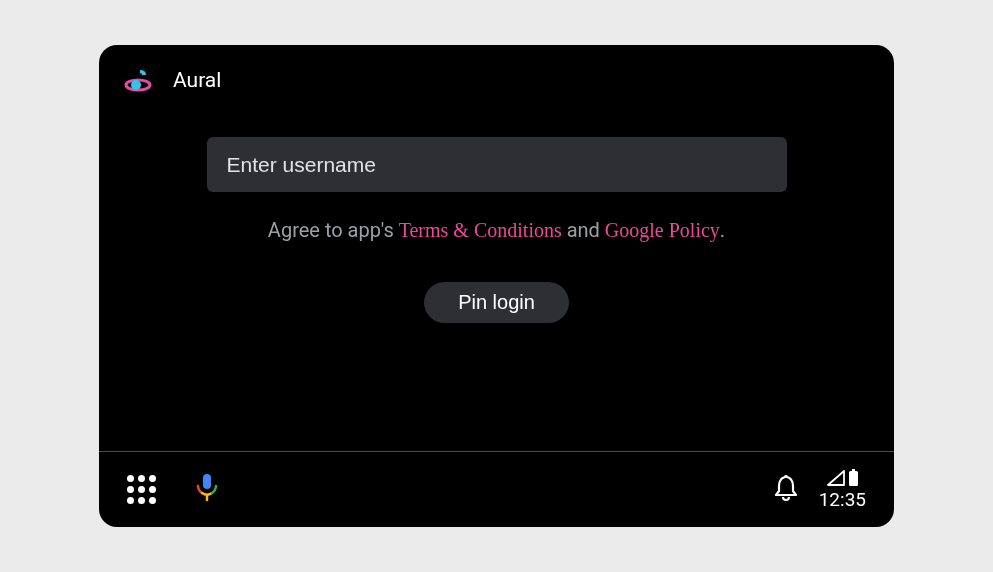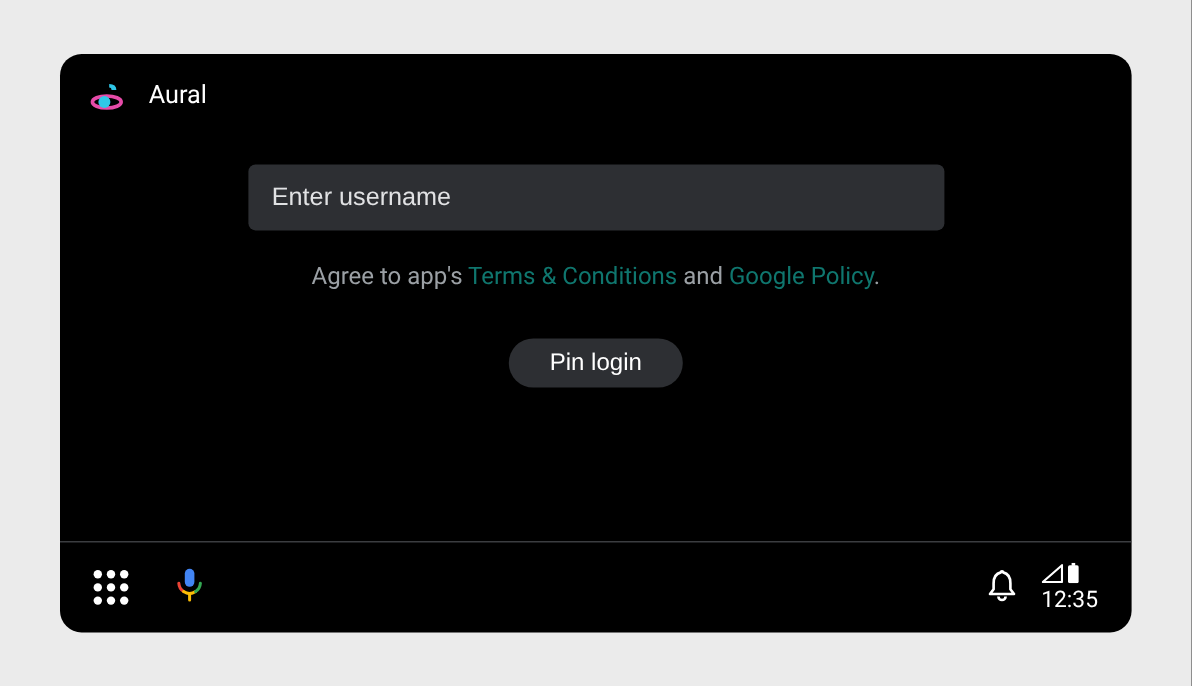--- a/index.html
+++ b/index.html
@@ -10,21 +10,21 @@
     body {
       width: 993px;
       height: 572px;
       background: #ebebeb;
       font-family: -apple-system, BlinkMacSystemFont, "Segoe UI", Roboto, Helvetica, Arial, sans-serif;
       display: flex;
       align-items: center;
       justify-content: center;
     }
     .device-frame {
-      width: 893px;
+      width: 795px;
       height: 482px;
       background: #000000;
       border-radius: 18px;
       overflow: hidden;
       display: flex;
       flex-direction: column;
     }
     .app-header {
       display: flex;
       align-items: center;
@@ -63,22 +63,23 @@
     }
     .username-input::placeholder {
       color: #e1e2e4;
     }
     .agreement-text {
       margin-top: 26px;
       font-size: 20px;
       color: #9ba0a5;
     }
     .agreement-text .link {
-      color: #0f766e;
-      cursor: pointer;
+      color: #ec4899;
+      cursor: pointer;
+      font-family: Liberation Serif, serif;
     }
     .button-row {
       margin-top: 40px;
       display: flex;
       gap: 22px;
     }
     .login-btn {
       background: #2d2f33;
       color: #ffffff;
       border: none;
@@ -125,21 +126,21 @@
       display: flex;
       align-items: center;
       gap: 20px;
     }
     .bell-icon {
       cursor: pointer;
     }
     .status-stack {
       display: flex;
       flex-direction: column;
-      align-items: flex-start;
+      align-items: center;
       gap: 2px;
     }
     .status-icons {
       display: flex;
       align-items: flex-end;
       gap: 4px;
     }
     .clock {
       color: #ffffff;
       font-size: 19px;

